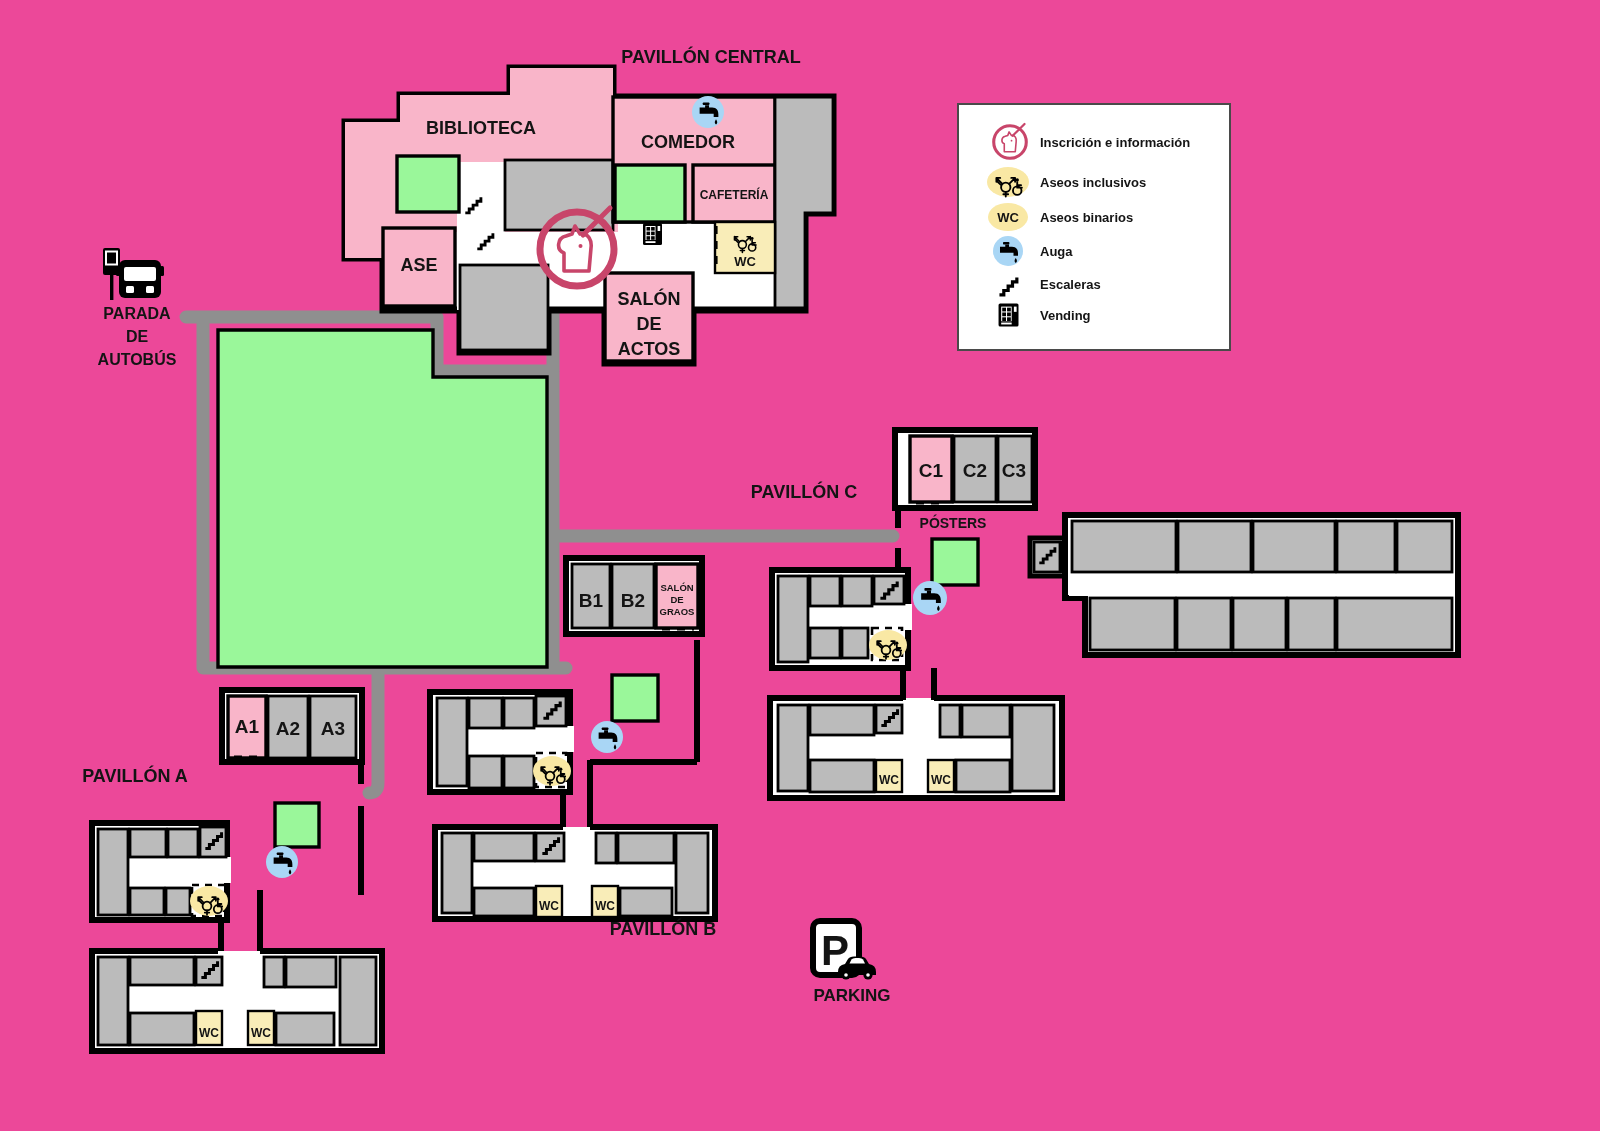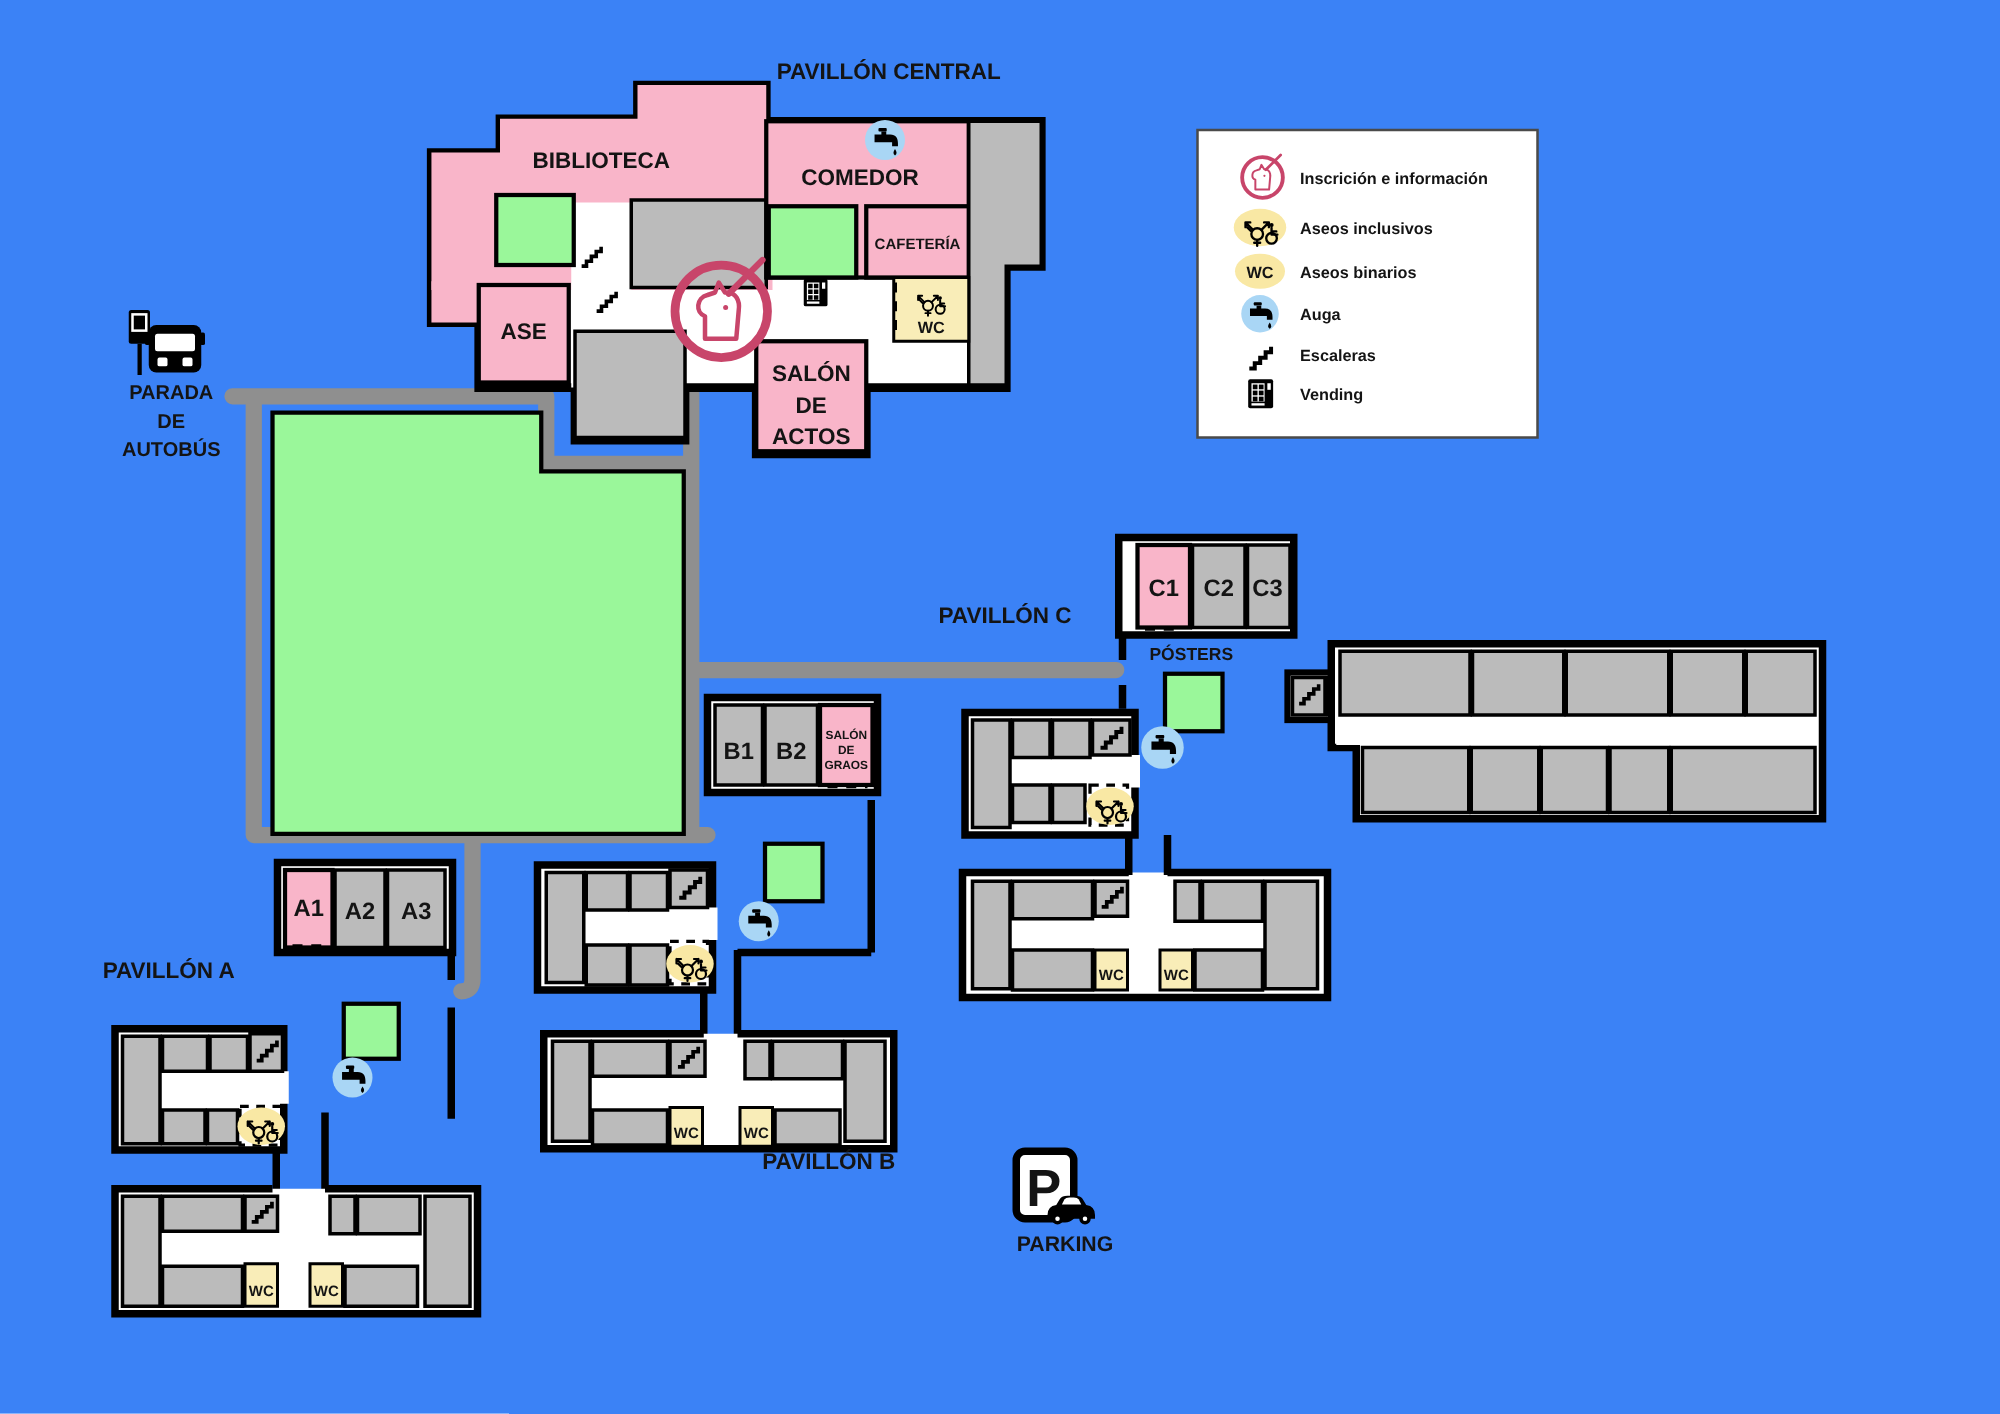--- a/index.html
+++ b/index.html
@@ -1,16 +1,16 @@
 <!DOCTYPE html>
 <html><head>
 <meta charset="utf-8">
 <style>
   html,body{margin:0;padding:0;background:#ffffff;}
-  .stage{width:1600px;height:1131px;position:relative;background:#3b82f6;overflow:hidden;}
+  .stage{width:1600px;height:1131px;position:relative;background:#ec4899;overflow:hidden;}
   svg{display:block;}
   .lbl{font-family:"Liberation Sans",sans-serif;font-weight:bold;fill:#141414;text-anchor:middle;}
   .lbl-start{font-family:"Liberation Sans",sans-serif;font-weight:bold;fill:#141414;text-anchor:start;}
   .shell{fill:#ffffff;stroke:#000000;stroke-width:7;stroke-linejoin:miter;}
   .shell6{fill:#ffffff;stroke:#000000;stroke-width:6;stroke-linejoin:miter;}
   .shell5{fill:#ffffff;stroke:#000000;stroke-width:5;stroke-linejoin:miter;}
   .wall{stroke:#000000;stroke-width:6;fill:none;}
   .room-pink{fill:#F9B5C9;stroke:#000;stroke-width:3.4;}
   .room-gray{fill:#BBBBBB;stroke:#000;stroke-width:2.8;}
   .room-green{fill:#9AF79A;stroke:#000;stroke-width:3.4;}

